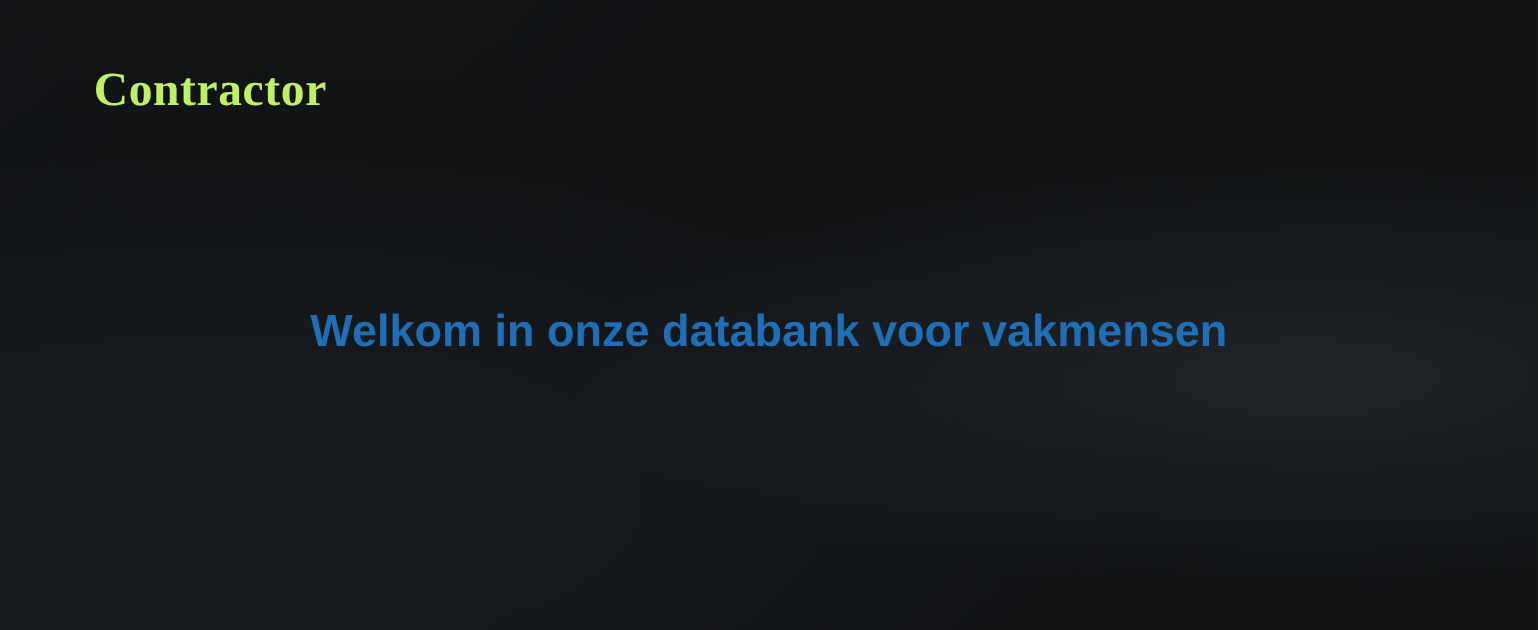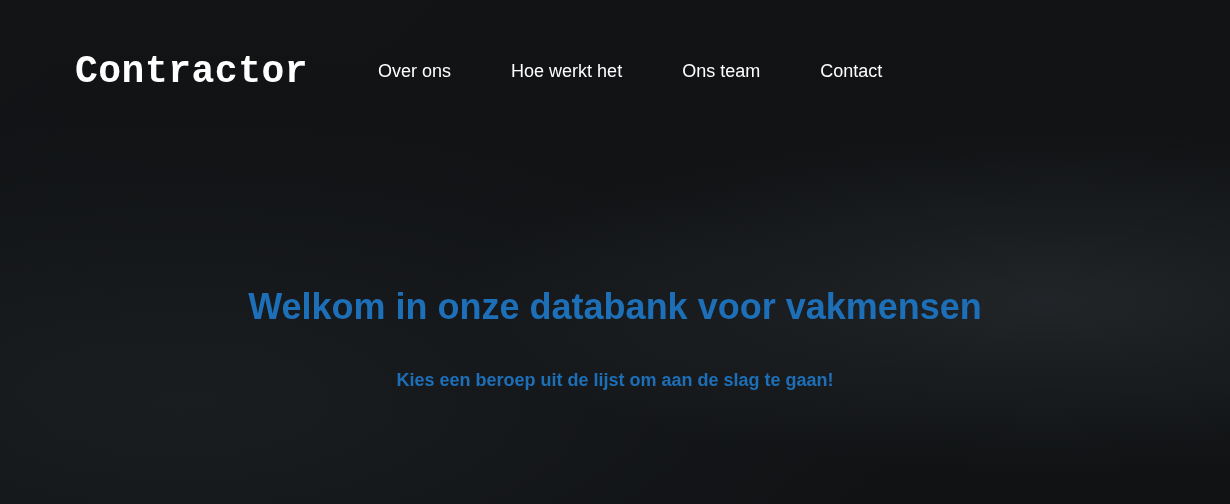--- a/index.html
+++ b/index.html
@@ -32,24 +32,24 @@
     .header {
       position: relative;
       z-index: 2;
       display: flex;
       align-items: center;
       padding: 50px 75px 0 75px;
       gap: 70px;
     }
     
     .logo {
-      color: #ffffff;
+      color: #bef264;
       font-size: 38px;
       font-weight: 600;
-      font-family: Liberation Mono, monospace;
+      font-family: Liberation Serif, serif;
       letter-spacing: 0.5px;
       text-align: center;
     }
     
     .nav {
       display: flex;
       gap: 60px;
       align-items: center;
     }
     
@@ -104,42 +104,34 @@
       color: #4a4a4a;
       font-size: 10px;
     }
     
     .hero-title {
       color: #1d6fb8;
       font-size: 36px;
       font-weight: 700;
       text-align: center;
       margin-bottom: 42px;
-      margin-top: 43px;
     }
     
     .hero-subtitle {
       color: #1d6fb8;
       font-size: 18px;
       font-weight: 700;
       text-align: center;
     }
   </style>
 </head>
 <body>
 
 <div class="bg-overlay"></div>
 
 <header class="header">
   <div class="logo">Contractor</div>
-  <nav class="nav">
-    <a class="nav-item">Over ons</a>
-    <a class="nav-item">Hoe werkt het</a>
-    <a class="nav-item">Ons team</a>
-    <a class="nav-item">Contact</a>
-  </nav>
 </header>
 
 <main class="main">
 
   <h1 class="hero-title">Welkom in onze databank voor vakmensen</h1>
-  <p class="hero-subtitle">Kies een beroep uit de lijst om aan de slag te gaan!</p>
 </main>
 
 </body></html>

